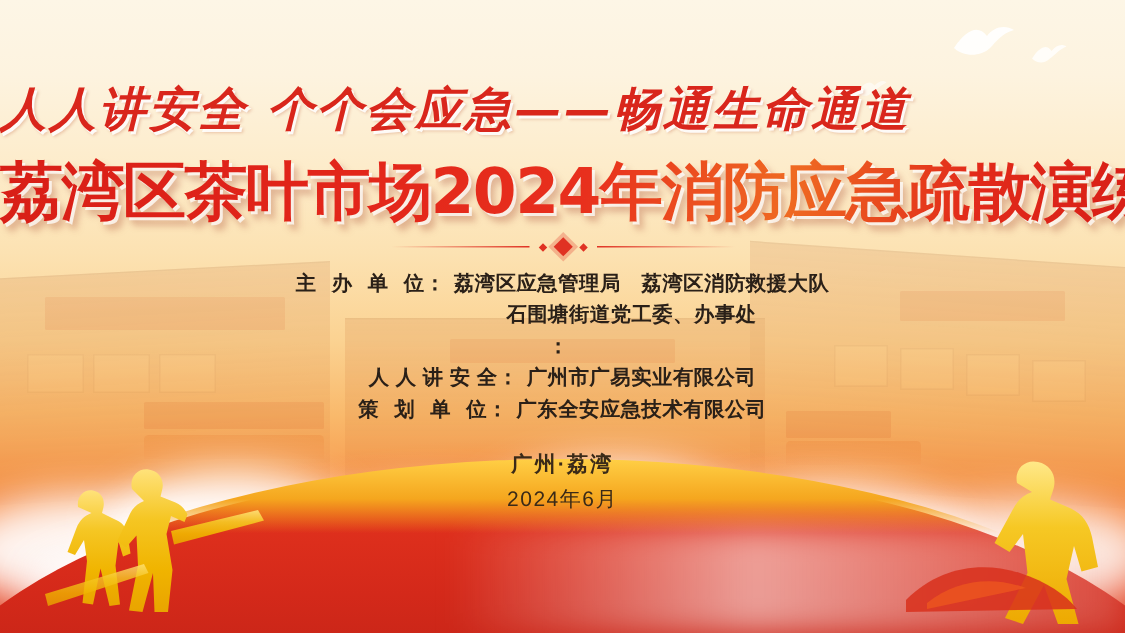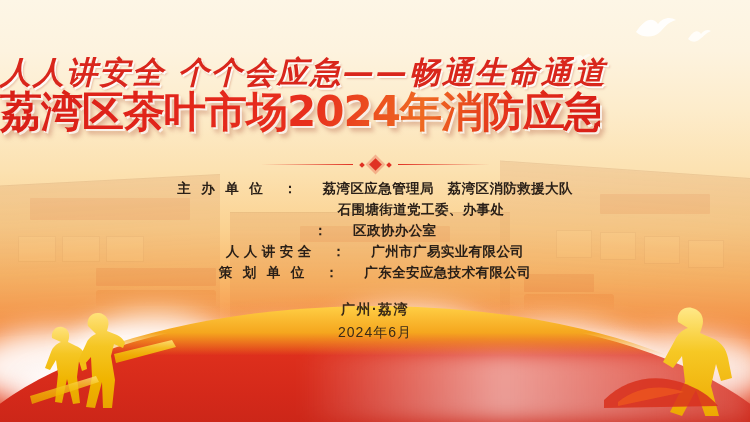--- a/index.html
+++ b/index.html
@@ -112,21 +112,21 @@
     font-style: italic;
     font-size: 31px;
     letter-spacing: 2px;
     color: #d9261c;
     text-shadow: 1.5px 2px 0 rgba(255,255,255,.9), 2.5px 3px 2px rgba(180,70,40,.25);
     white-space: nowrap;
   }
 
   .main-title {
     position: absolute;
-    left: 0; top: 84px; width: 600px;
+    left: 0; top: 100px; width: 750px;
     text-align: center;
     font-family: "DejaVu Sans", "Liberation Sans", sans-serif;
     font-weight: bold;
     font-size: 42px;
     letter-spacing: -1px;
     white-space: nowrap;
     background: linear-gradient(100deg, #d81f17 0%, #e2251a 30%, #e8301d 52%, #ef6a22 70%, #e22a1a 86%, #d81f17 100%);
     -webkit-background-clip: text;
     background-clip: text;
     color: transparent;
@@ -152,21 +152,20 @@
     position: absolute;
     left: 0; top: 178px; width: 750px;
     text-align: center;
   }
   .org-row {
     display: flex;
     justify-content: center;
     align-items: baseline;
     line-height: 21px;
     white-space: nowrap;
-    gap: 20px;
   }
   .org-label {
     width: 86px;
     text-align: justify;
     text-align-last: justify;
     font-weight: bold;
     font-size: 13.5px;
     color: #2a2018;
     letter-spacing: .5px;
   }
@@ -309,21 +308,20 @@
       <div class="org-row">
         <span class="org-label">主办单位</span>
         <span class="org-colon">：</span>
         <span class="org-value">荔湾区应急管理局　荔湾区消防救援大队</span>
       </div>
       <div class="org-row org-indent">
         <span class="org-value">石围塘街道党工委、办事处</span>
       </div>
       <div class="org-row">
         <span class="org-colon">：</span>
-        <span class="org-value">区政协办公室</span>
       </div>
       <div class="org-row">
         <span class="org-label">人人讲安全</span>
         <span class="org-colon">：</span>
         <span class="org-value">广州市广易实业有限公司</span>
       </div>
       <div class="org-row">
         <span class="org-label">策划单位</span>
         <span class="org-colon">：</span>
         <span class="org-value">广东全安应急技术有限公司</span>

